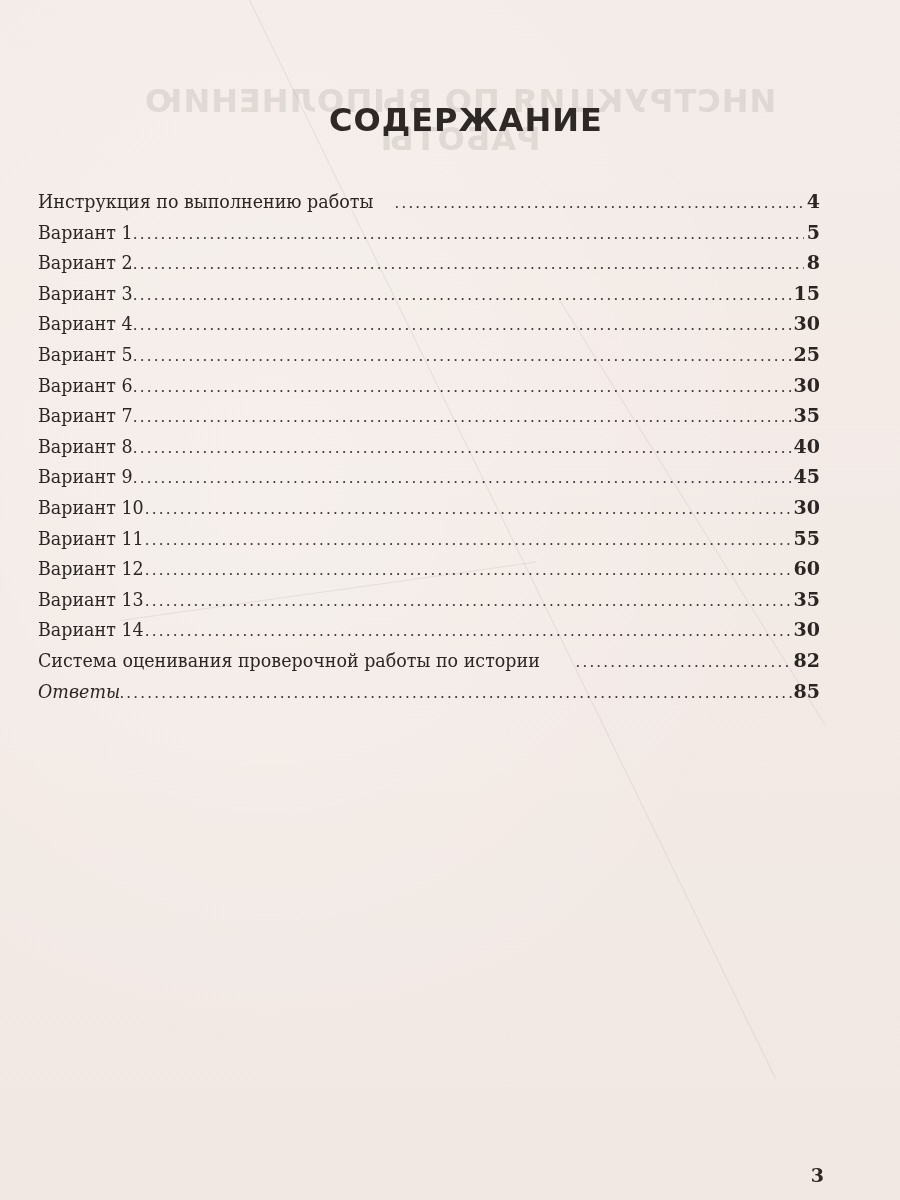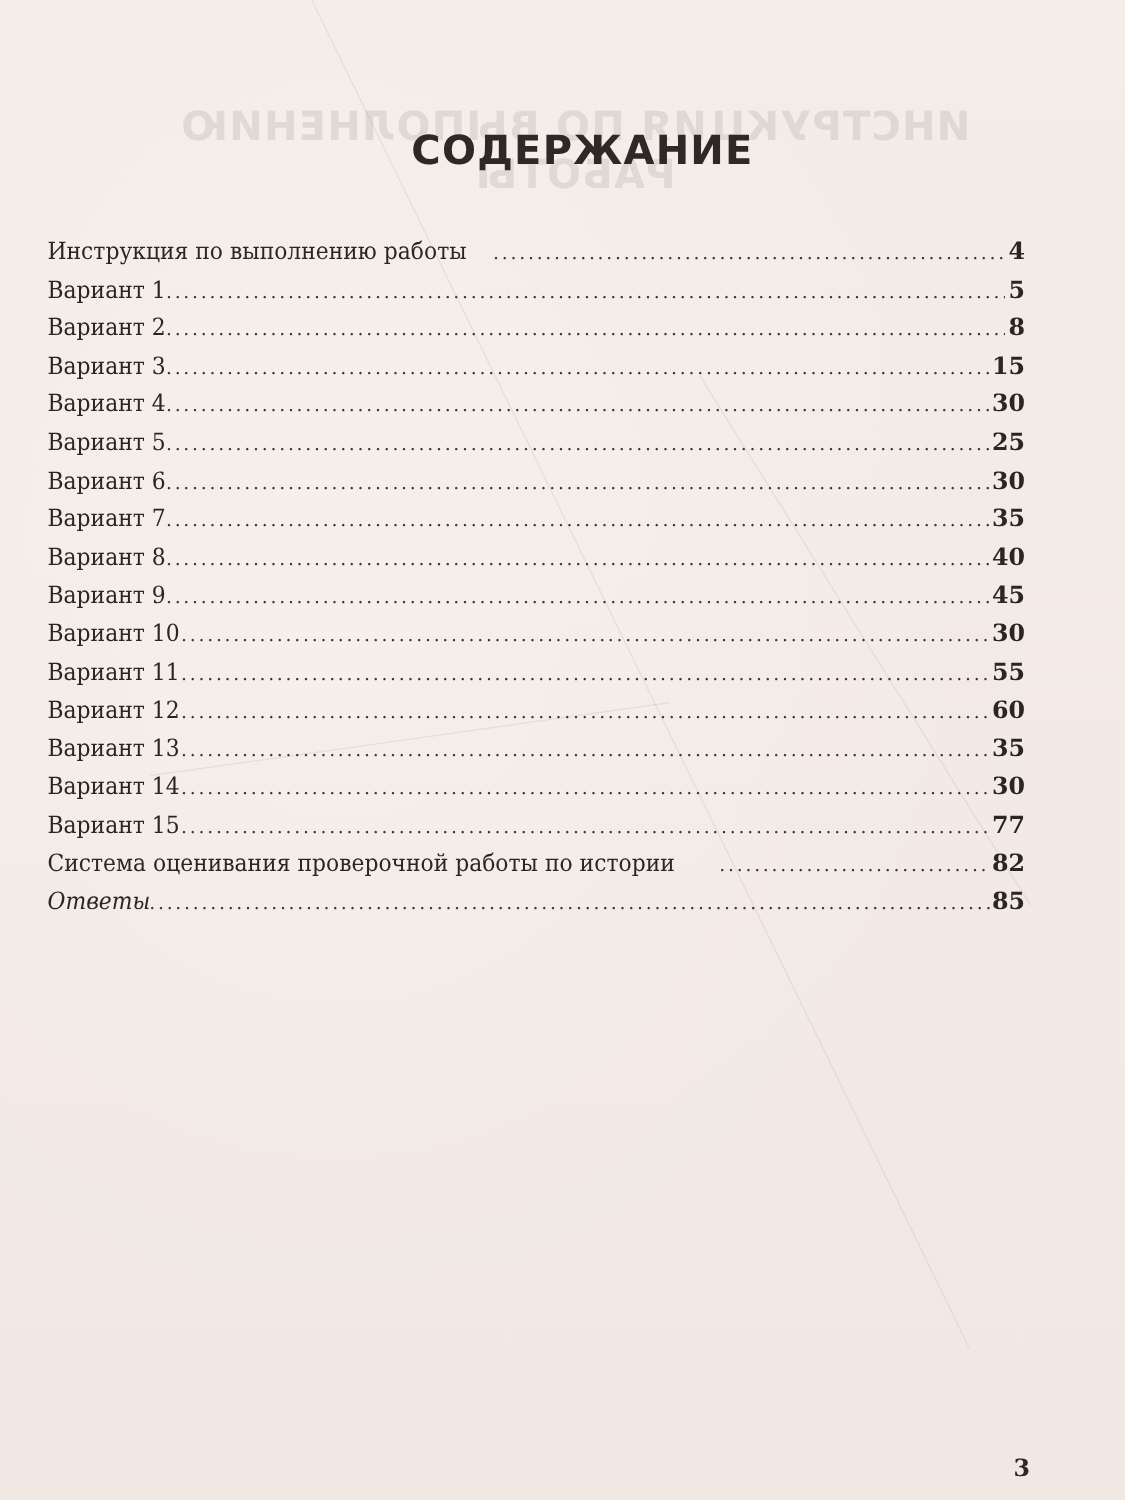--- a/index.html
+++ b/index.html
@@ -193,25 +193,20 @@
     <span class="toc-label">Вариант 13</span>
     <span class="toc-dots"></span>
     <span class="toc-page">35</span>
   </li>
       <li class="toc-item">
     <span class="toc-label">Вариант 14</span>
     <span class="toc-dots"></span>
     <span class="toc-page">30</span>
   </li>
       <li class="toc-item">
-    <span class="toc-label">Вариант 15</span>
-    <span class="toc-dots"></span>
-    <span class="toc-page">77</span>
-  </li>
-      <li class="toc-item">
     <span class="toc-label">Система оценивания проверочной работы по истории</span>
     <span class="toc-dots"></span>
     <span class="toc-page">82</span>
   </li>
       <li class="toc-item">
     <span class="toc-label italic">Ответы</span>
     <span class="toc-dots"></span>
     <span class="toc-page">85</span>
   </li>
     </ul>

